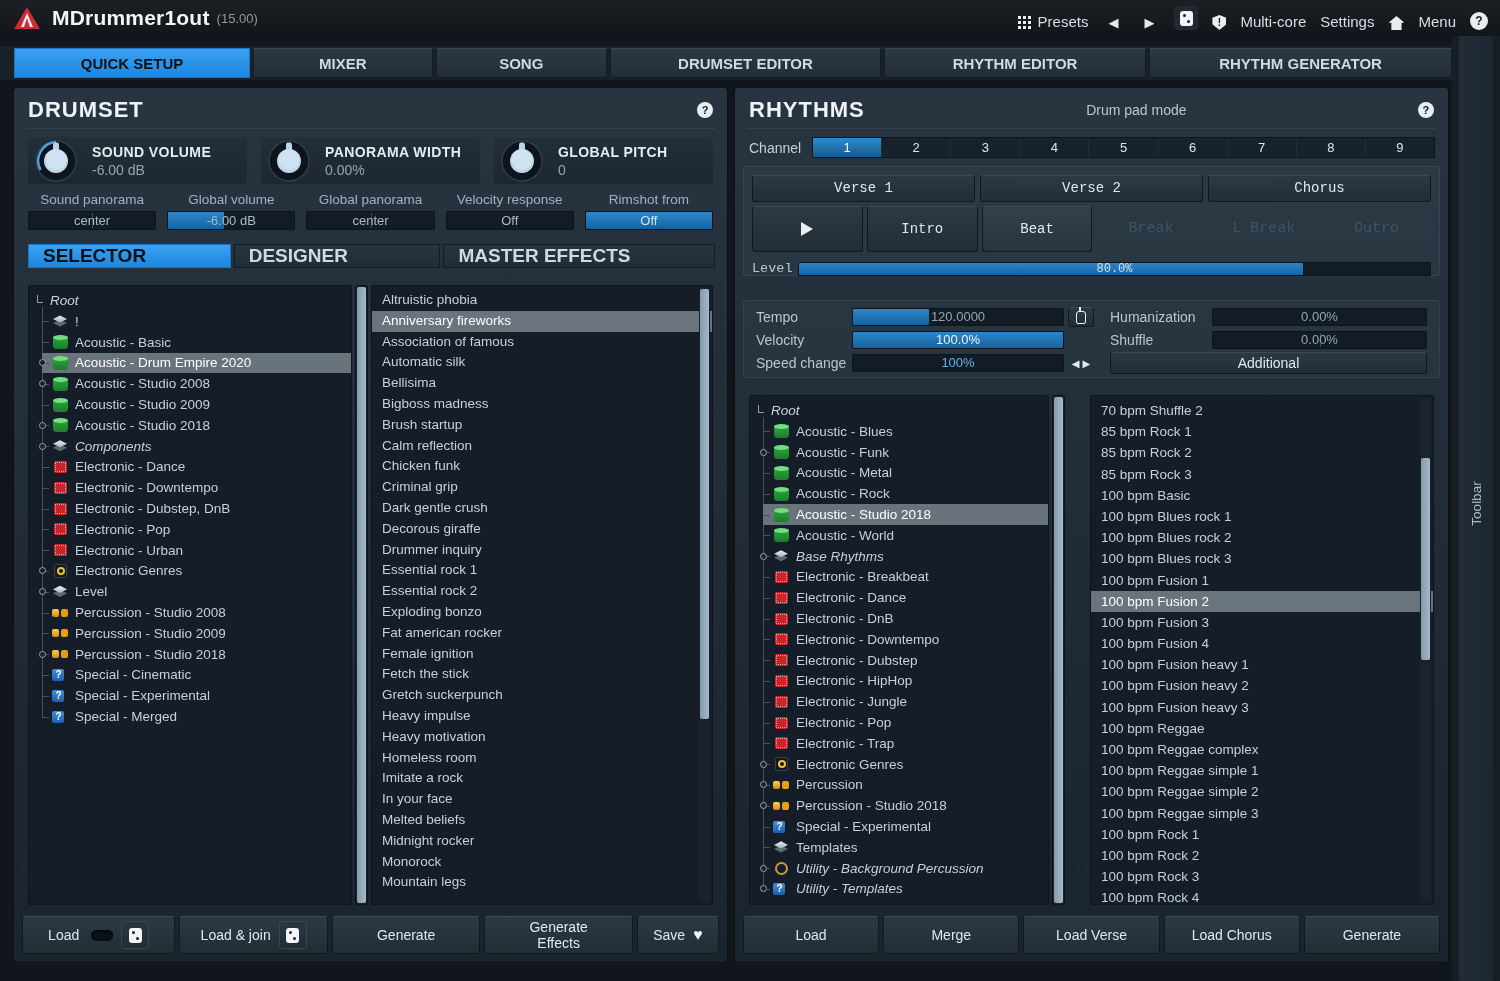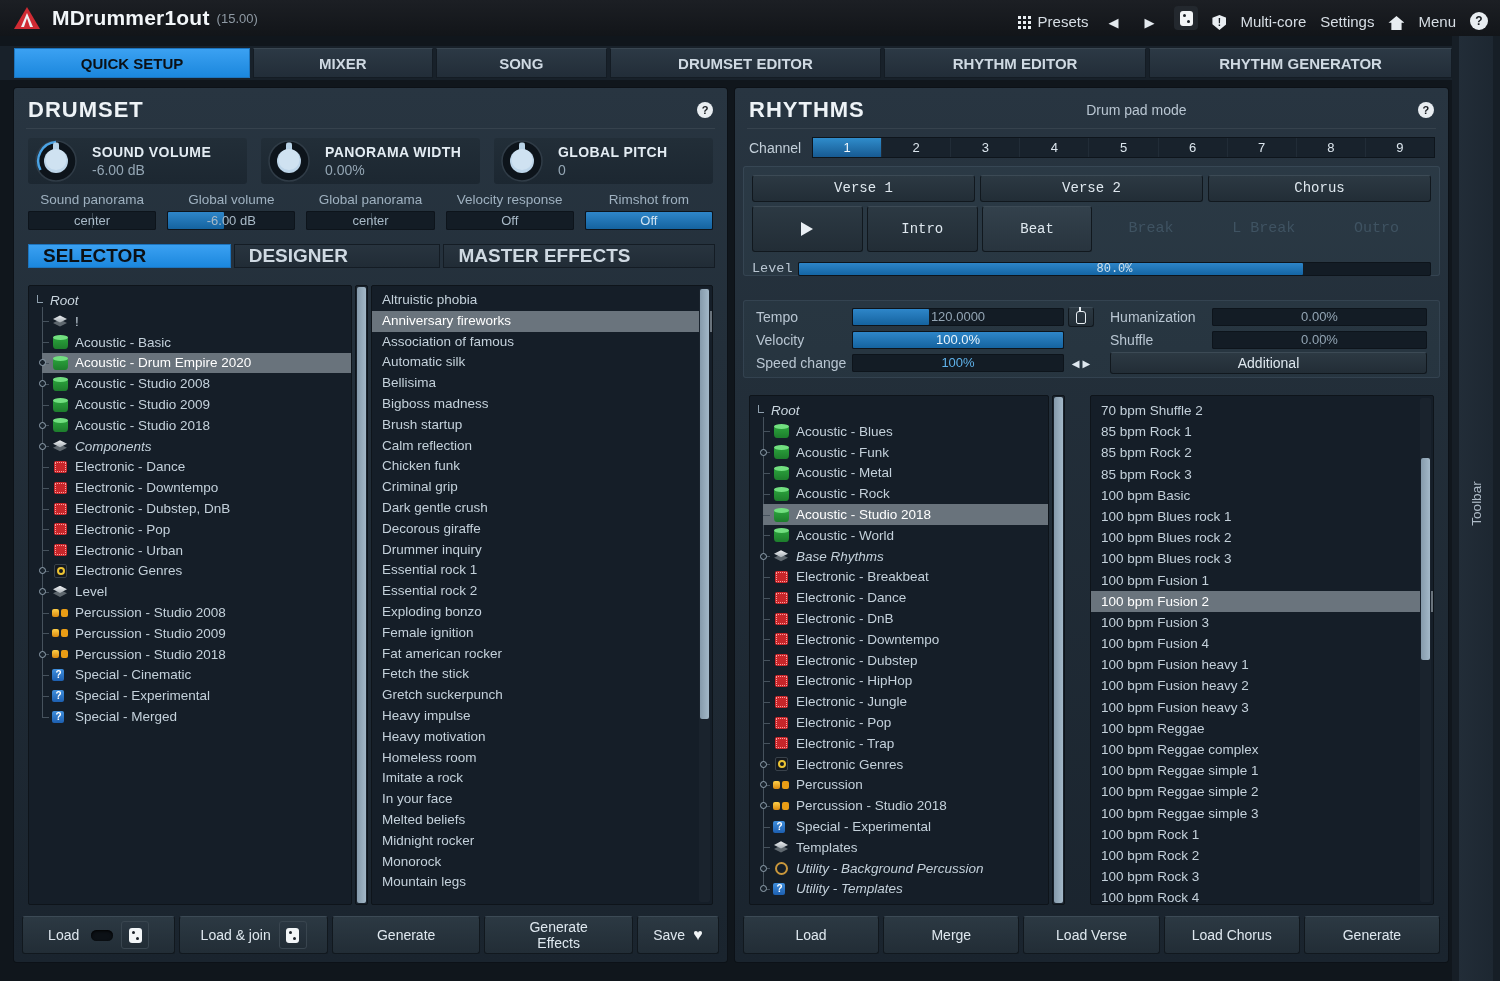--- a/index.html
+++ b/index.html
@@ -382,22 +382,22 @@
       <div class="lrow">Brush startup</div>
       <div class="lrow">Calm reflection</div>
       <div class="lrow">Chicken funk</div>
       <div class="lrow">Criminal grip</div>
       <div class="lrow">Dark gentle crush</div>
       <div class="lrow">Decorous giraffe</div>
       <div class="lrow">Drummer inquiry</div>
       <div class="lrow">Essential rock 1</div>
       <div class="lrow">Essential rock 2</div>
       <div class="lrow">Exploding bonzo</div>
+      <div class="lrow">Fat american rocker</div>
       <div class="lrow">Female ignition</div>
-      <div class="lrow">Fat american rocker</div>
       <div class="lrow">Fetch the stick</div>
       <div class="lrow">Gretch suckerpunch</div>
       <div class="lrow">Heavy impulse</div>
       <div class="lrow">Heavy motivation</div>
       <div class="lrow">Homeless room</div>
       <div class="lrow">Imitate a rock</div>
       <div class="lrow">In your face</div>
       <div class="lrow">Melted beliefs</div>
       <div class="lrow">Midnight rocker</div>
       <div class="lrow">Monorock</div>

